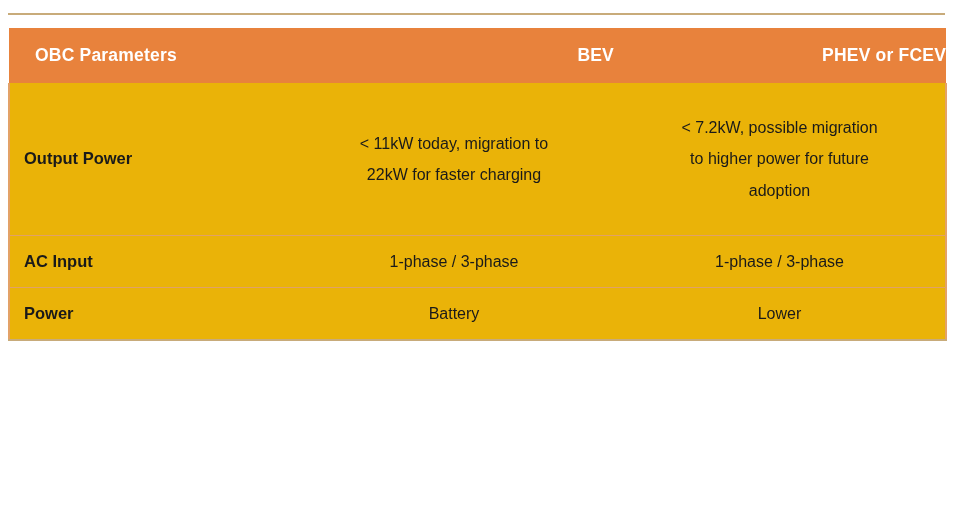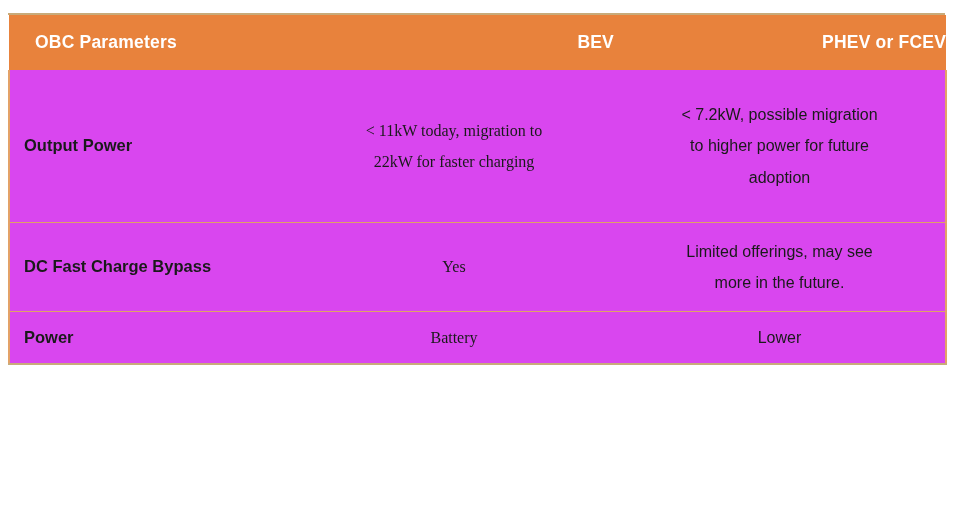--- a/index.html
+++ b/index.html
@@ -31,21 +31,21 @@
     top: 13px;
     width: 937px;
     height: 2px;
     background: #c8ab7a;
   }
 
   
   .obc-table {
     position: absolute;
     left: 8px;
-    top: 15px;
+    top: 28px;
     width: 937px;
     border-collapse: collapse;
     table-layout: fixed;
     background: #ffffff;
   }
 
   .obc-table col.c1 { width: 285px; }
   .obc-table col.c2 { width: 320px; }
   .obc-table col.c3 { width: 332px; }
 
@@ -73,25 +73,25 @@
   
   .obc-table tbody td {
     border-left: 2px solid #e3a268;
     border-right: 2px solid #e3a268;
     border-bottom: 1.6px solid #e0a167;
     border-top: none;
     padding: 0;
     color: #1a1a1a;
     font-size: 16px;
     vertical-align: middle;
-    background: #d946ef;
+    background: #eab308;
   }
   
   .obc-table tbody td.col-param { border-right: none; }
-  .obc-table tbody td.col-bev   { border-left: none; border-right: none; font-family: Liberation Serif, serif; }
+  .obc-table tbody td.col-bev   { border-left: none; border-right: none; }
   .obc-table tbody td.col-phev  { border-left: none; }
 
   .obc-table tbody tr:last-child td {
     border-bottom: 2.5px solid #c8ab7a;
   }
 
   .cell-inner {
     padding: 10px 14px;
     line-height: 1.95;
   }
@@ -153,37 +153,36 @@
         </td>
         <td class="col-phev">
           <div class="cell-inner">
             <span class="cell-line">&lt; 7.2kW, possible migration</span>
             <span class="cell-line">to higher power for future</span>
             <span class="cell-line">adoption</span>
           </div>
         </td>
       </tr>
 
-
-      <tr data-row="dc-fast-charge-bypass">
+      <tr data-row="ac-input">
         <td class="col-param">
-          <div class="cell-inner"><span>DC Fast Charge Bypass</span></div>
+          <div class="cell-inner"><span>AC Input</span></div>
         </td>
         <td class="col-bev">
           <div class="cell-inner">
-            <span class="cell-line">Yes</span>
+            <span class="cell-line">1-phase / 3-phase</span>
           </div>
         </td>
         <td class="col-phev">
           <div class="cell-inner">
-            <span class="cell-line">Limited offerings, may see</span>
-            <span class="cell-line">more in the future.</span>
-          </div>
-        </td>
-      </tr>
+            <span class="cell-line">1-phase / 3-phase</span>
+          </div>
+        </td>
+      </tr>
+
 
       <tr data-row="cost">
         <td class="col-param">
           <div class="cell-inner"><span>Power</span></div>
         </td>
         <td class="col-bev">
           <div class="cell-inner">
             <span class="cell-line">Battery</span>
           </div>
         </td>

